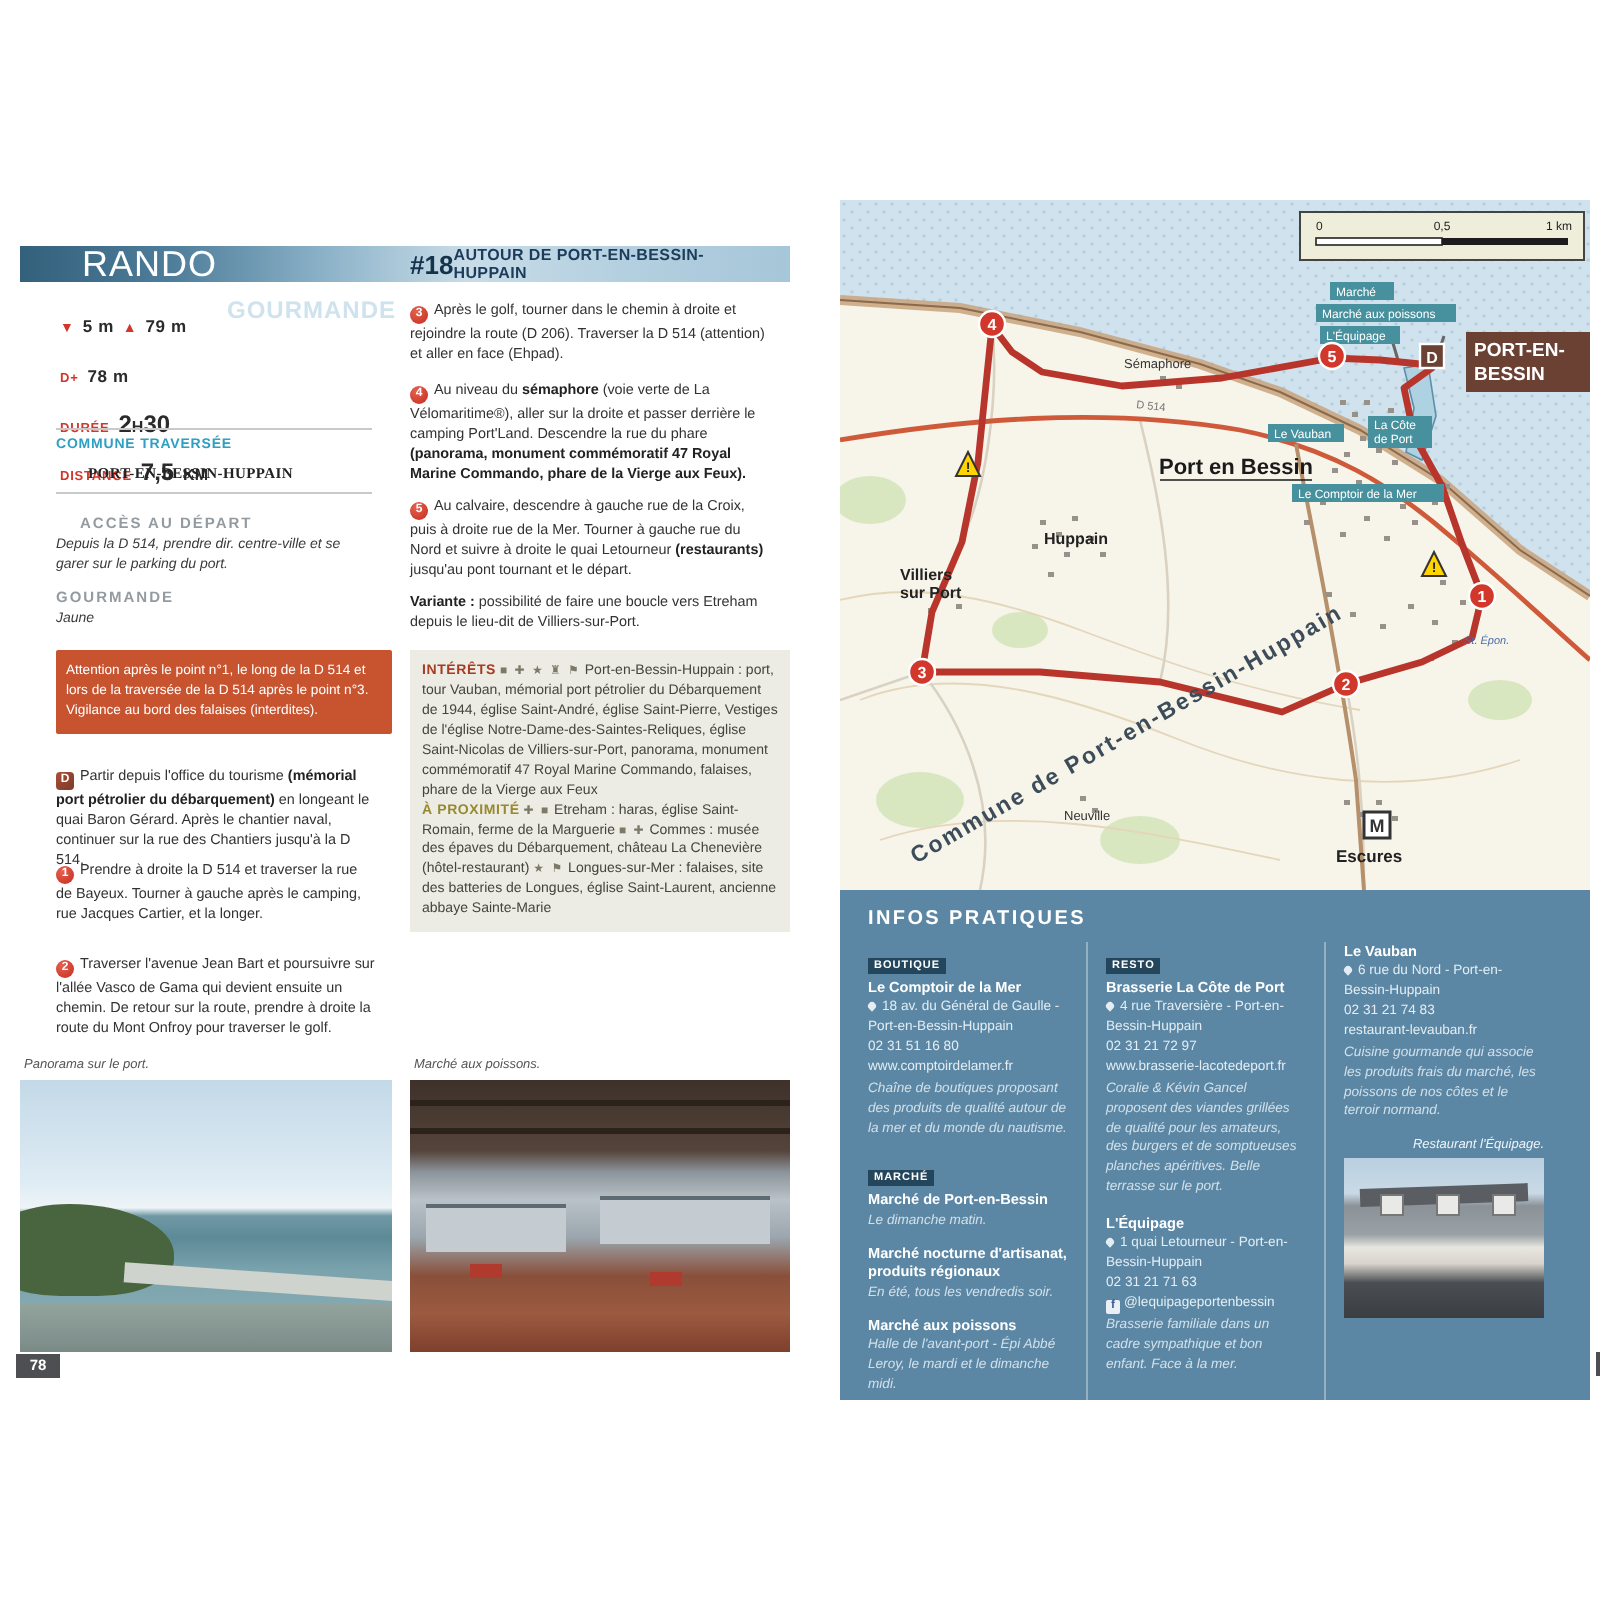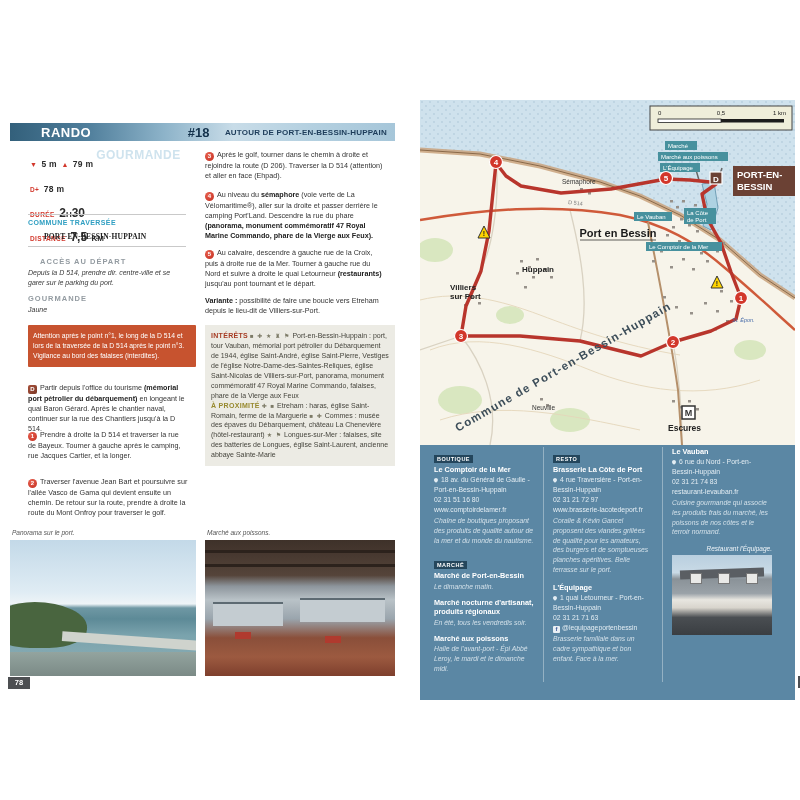--- a/index.html
+++ b/index.html
@@ -4,21 +4,21 @@
 <style>
   html,body{margin:0;padding:0;background:#ffffff;}
   body{width:800px;height:800px;position:relative;overflow:hidden;
        font-family:"Liberation Sans", sans-serif;color:#333;}
   .abs{position:absolute;}
 
   
   .header-bar{left:10px;top:123px;width:385px;height:18px;
     background:linear-gradient(90deg,#33607b 0%,#4f7e9b 20%,#8db3c9 40%,#c8dce8 58%,#b4d0e0 78%,#a6c6d9 100%);
     display:flex;align-items:center;}
-  .header-bar .brand{color:#fff;font-weight:bold;font-size:13px;margin-left:8px;letter-spacing:.5px;padding-left:23px;}
+  .header-bar .brand{color:#fff;font-weight:normal;font-size:18px;margin-left:8px;letter-spacing:.5px;padding-left:23px;}
   .header-bar .brand-sub{color:#cfe3ee;font-weight:bold;font-size:12px;margin-left:5px;letter-spacing:.5px;margin-top:46px;}
   .header-bar .route-no{color:#14324c;font-weight:bold;font-size:13px;margin-left:7px;}
   .header-bar .right-title{margin-left:auto;margin-right:8px;color:#1d3c5a;font-weight:bold;font-size:8px;letter-spacing:.2px;}
 
   
   .stats{left:30px;top:150px;width:168px;line-height:1.55;}
   .stats .arrow{color:#d2372b;font-size:7px;}
   .stats .val{font-weight:bold;color:#2b2b2b;font-size:8.5px;letter-spacing:.3px;}
   .stats .rlab{color:#d2372b;font-weight:bold;font-size:6.5px;letter-spacing:.4px;}
   .stats .big{font-weight:bold;color:#2b2b2b;font-size:12px;}
@@ -282,20 +282,21 @@
     <text x="238" y="15" font-size="6" fill="#222">0</text>
     <text x="301" y="15" font-size="6" fill="#222" text-anchor="middle">0,5</text>
     <text x="366" y="15" font-size="6" fill="#222" text-anchor="end">1 km</text>
     <rect x="238" y="19" width="63" height="3.5" fill="#ffffff" stroke="#222" stroke-width="0.8"></rect>
     <rect x="301" y="19" width="63" height="3.5" fill="#1c1c1c"></rect>
   </g>
 </svg>
 </div>
 
 <div class="abs infos">
+  <div class="infos-title">INFOS PRATIQUES</div>
   <div class="infos-cols">
     <div class="icol">
       <div class="entry">
         <span class="badge">BOUTIQUE</span>
         <div class="name">Le Comptoir de la Mer</div>
         <div class="line"><span class="pin"></span><span>18 av. du Général de Gaulle - Port-en-Bessin-Huppain</span></div>
         <div class="line">02 31 51 16 80</div>
         <div class="line">www.comptoirdelamer.fr</div>
         <div class="desc">Chaîne de boutiques proposant des produits de qualité autour de la mer et du monde du nautisme.</div>
       </div>

